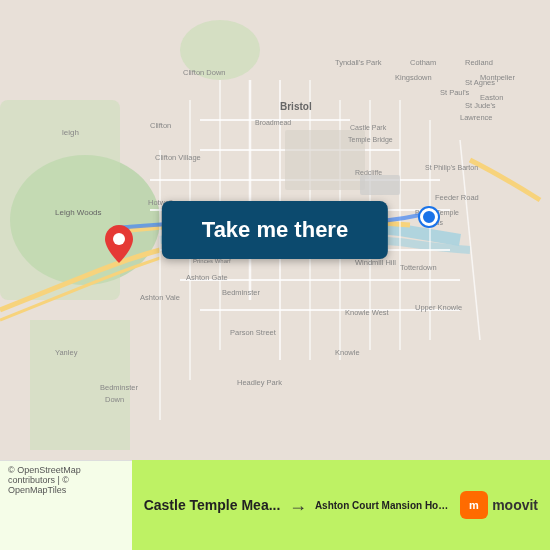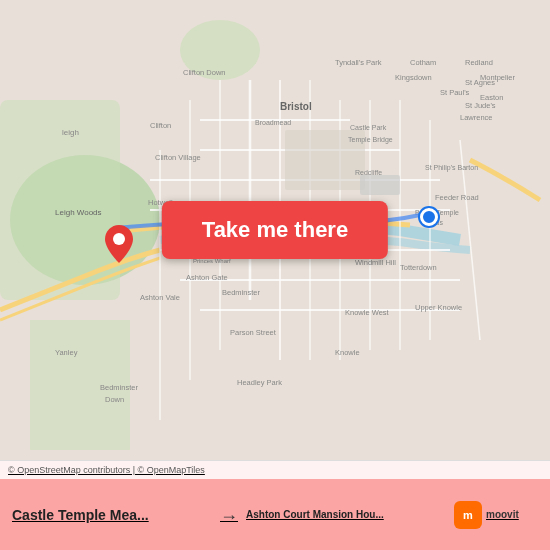--- a/index.html
+++ b/index.html
@@ -18,21 +18,21 @@
       width: 100%;
       height: 100%;
     }
 
     
     #take-me-there-overlay {
       position: absolute;
       top: 50%;
       left: 50%;
       transform: translate(-50%, -50%);
-      background: #ef4444;
+      background: #0c4a6e;
       color: white;
       border-radius: 8px;
       padding: 16px 40px;
       font-size: 22px;
       font-weight: bold;
       cursor: pointer;
       white-space: nowrap;
       box-shadow: 0 2px 8px rgba(0,0,0,0.3);
       z-index: 10;
     }
@@ -58,24 +58,23 @@
       background: #1a73e8;
       border-radius: 50%;
       border: 3px solid white;
       box-shadow: 0 0 0 2px #1a73e8;
     }
 
     
     #bottom-bar {
       width: 550px;
       height: 90px;
-      background: #fca5a5;
-      display: flex;
-      flex-direction: column;
-      text-decoration: underline;
+      background: #bef264;
+      display: flex;
+      flex-direction: row;
     }
 
     #attribution-row {
       padding: 4px 8px;
       font-size: 9px;
       color: #555;
       background: rgba(255,255,255,0.85);
       border-top: 1px solid #ddd;
     }
 
@@ -129,21 +128,21 @@
       border-radius: 6px;
       display: flex;
       align-items: center;
       justify-content: center;
       color: white;
       font-weight: bold;
       font-size: 14px;
     }
 
     #moovit-label {
-      font-size: 10px;
+      font-size: 14px;
       font-weight: bold;
       color: #333;
     }
   </style>
 </head>
 <body>
 
 <div id="map-container">
   
   <svg id="map-svg" viewBox="0 0 550 460" xmlns="http://www.w3.org/2000/svg">

